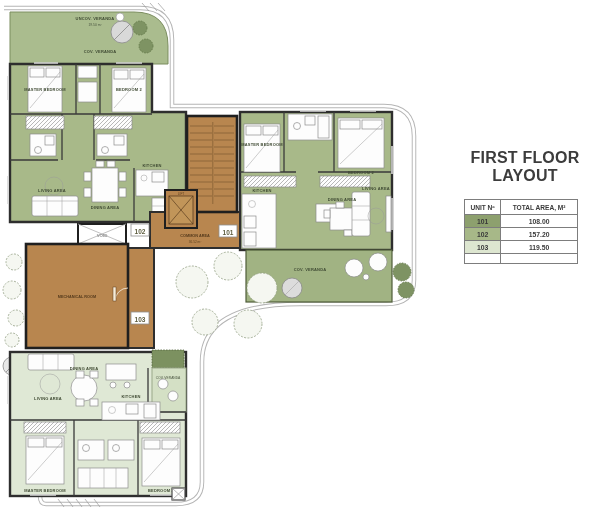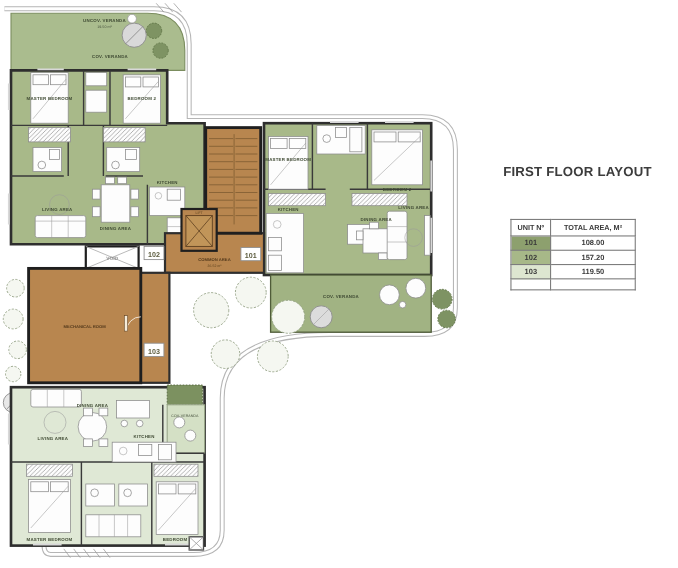--- a/index.html
+++ b/index.html
@@ -17,21 +17,21 @@
   .unitnum{fill:#5d5d3f;font-size:6.5px;font-weight:bold;text-anchor:middle;}
   .furn{fill:#fdfdfd;stroke:#8c8c8c;stroke-width:.7;}
   .furnln{stroke:#9a9a9a;stroke-width:.5;fill:none;}
   .part{stroke:#3a3a3a;stroke-width:1.3;fill:none;}
   .win{stroke:#d8d8d8;stroke-width:1.6;fill:none;}
   .tree{fill:#f5f7f1;stroke:#93a084;stroke-width:.8;stroke-dasharray:2 1.4;}
   .treeD{fill:#7e9363;stroke:#5d7244;stroke-width:.8;stroke-dasharray:1.6 1.2;}
 
   .panel-title{
     position:absolute;left:452px;top:149px;width:146px;text-align:center;
-    font-size:12px;font-weight:bold;color:#3c3c3c;letter-spacing:.2px;
+    font-size:16px;font-weight:bold;color:#3c3c3c;letter-spacing:.2px;
   }
   table.areas{
     position:absolute;left:464px;top:199px;width:114px;
     border-collapse:collapse;background:#fff;border:1.4px solid #6f6f6f;
   }
   table.areas th,table.areas td{
     border:1px solid #7d7d7d;text-align:center;vertical-align:middle;
     color:#3a3a3a;padding:0;
   }
   table.areas th{font-size:6.6px;font-weight:bold;height:14px;}

